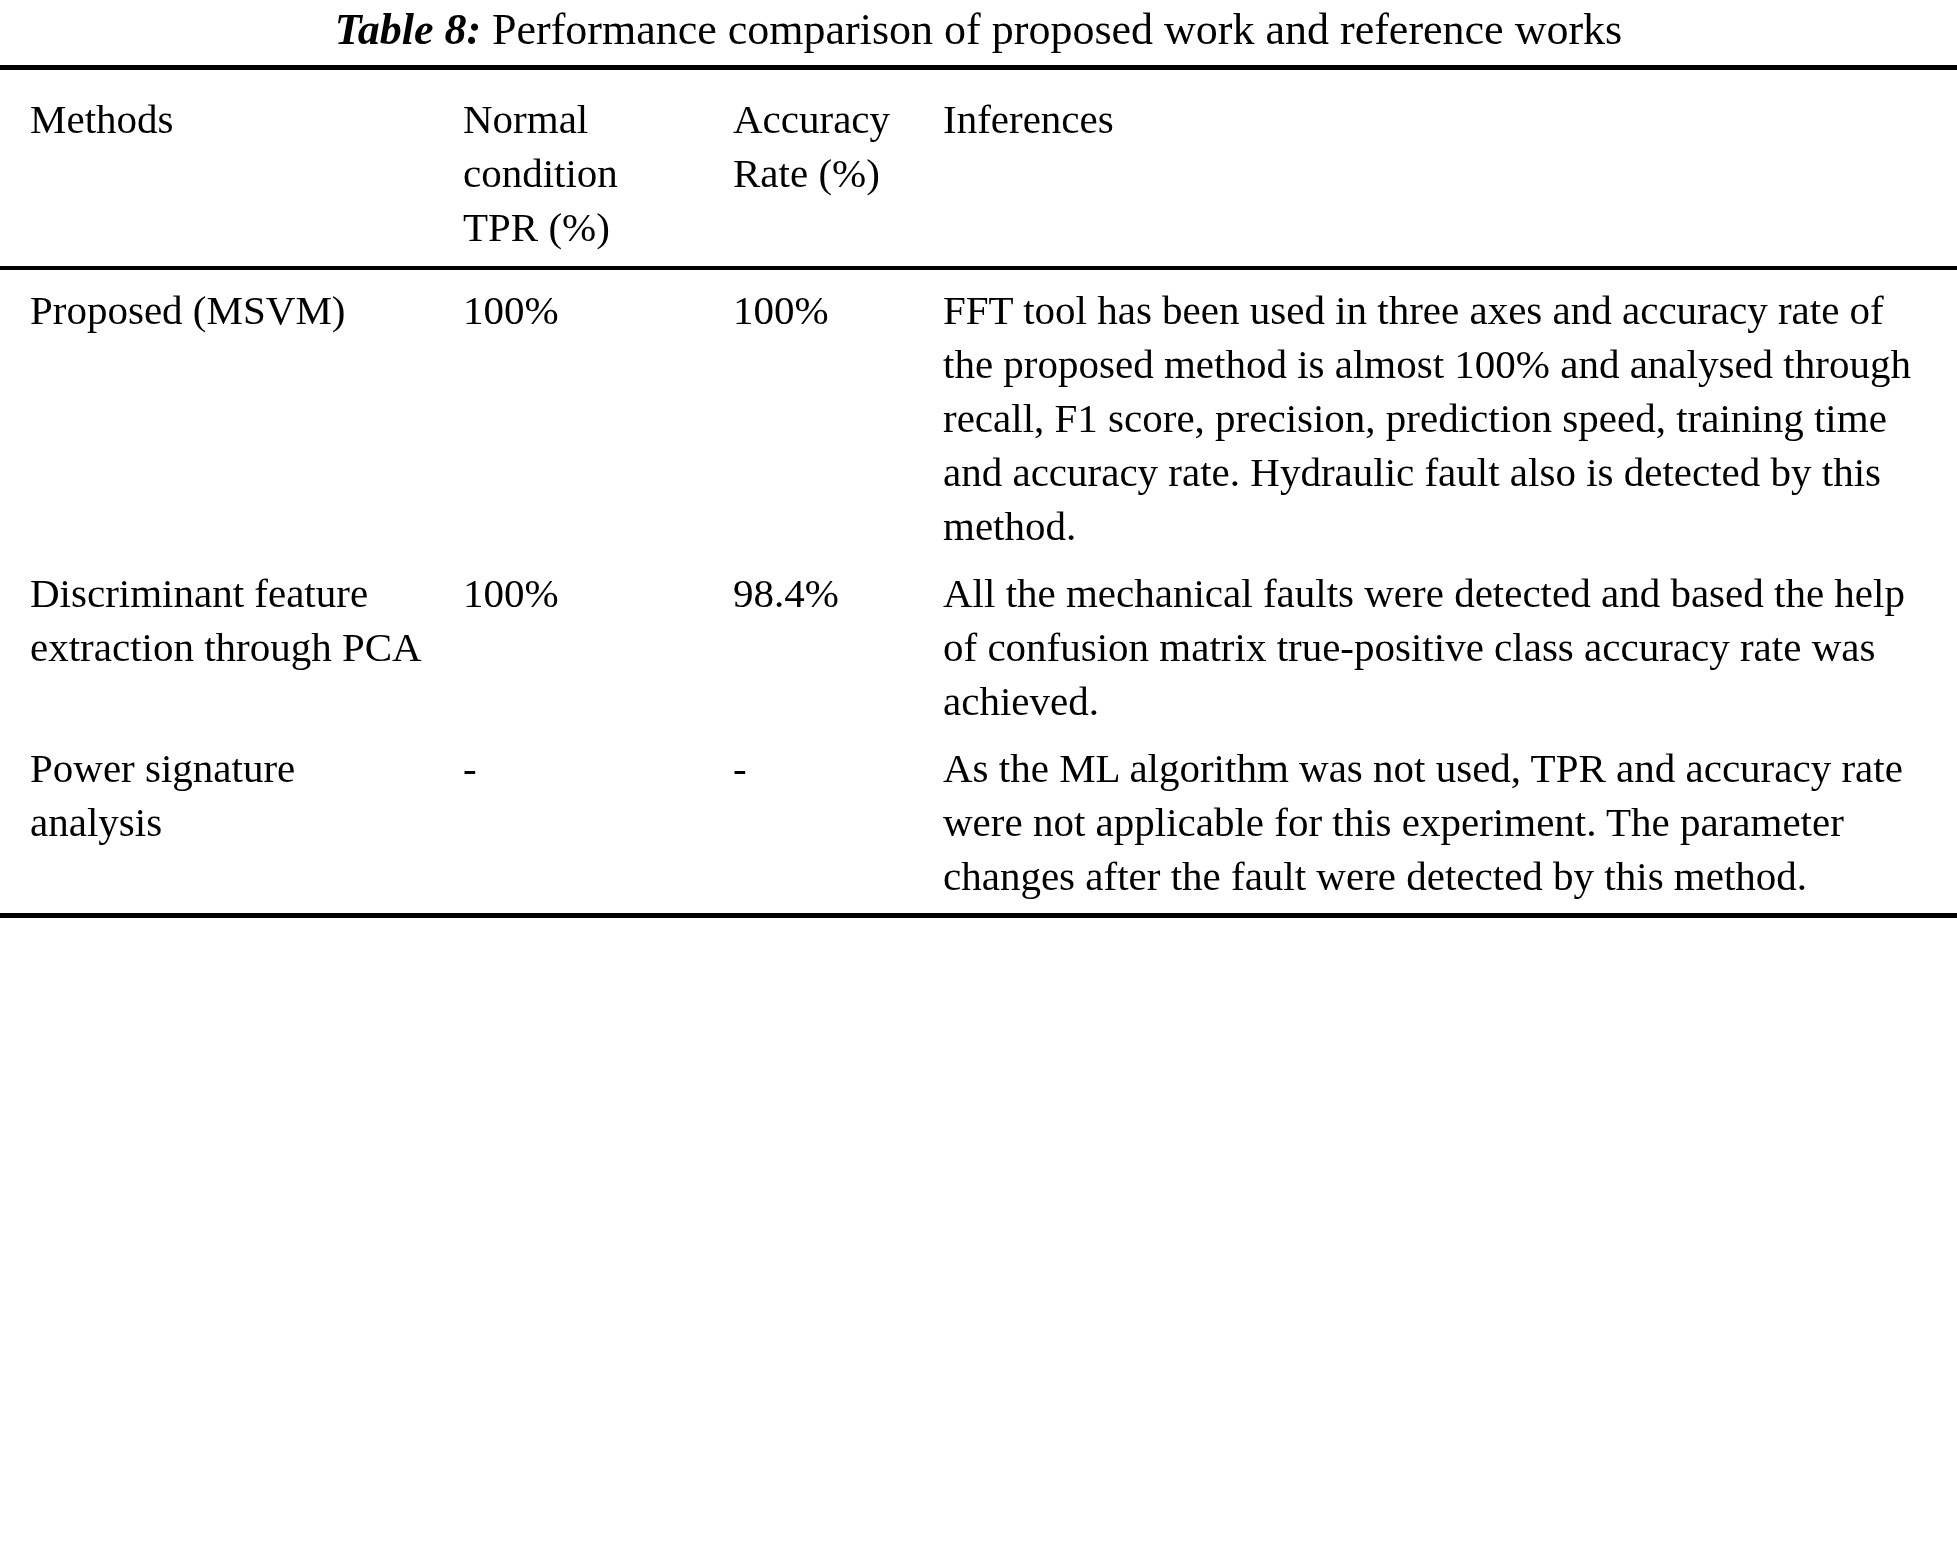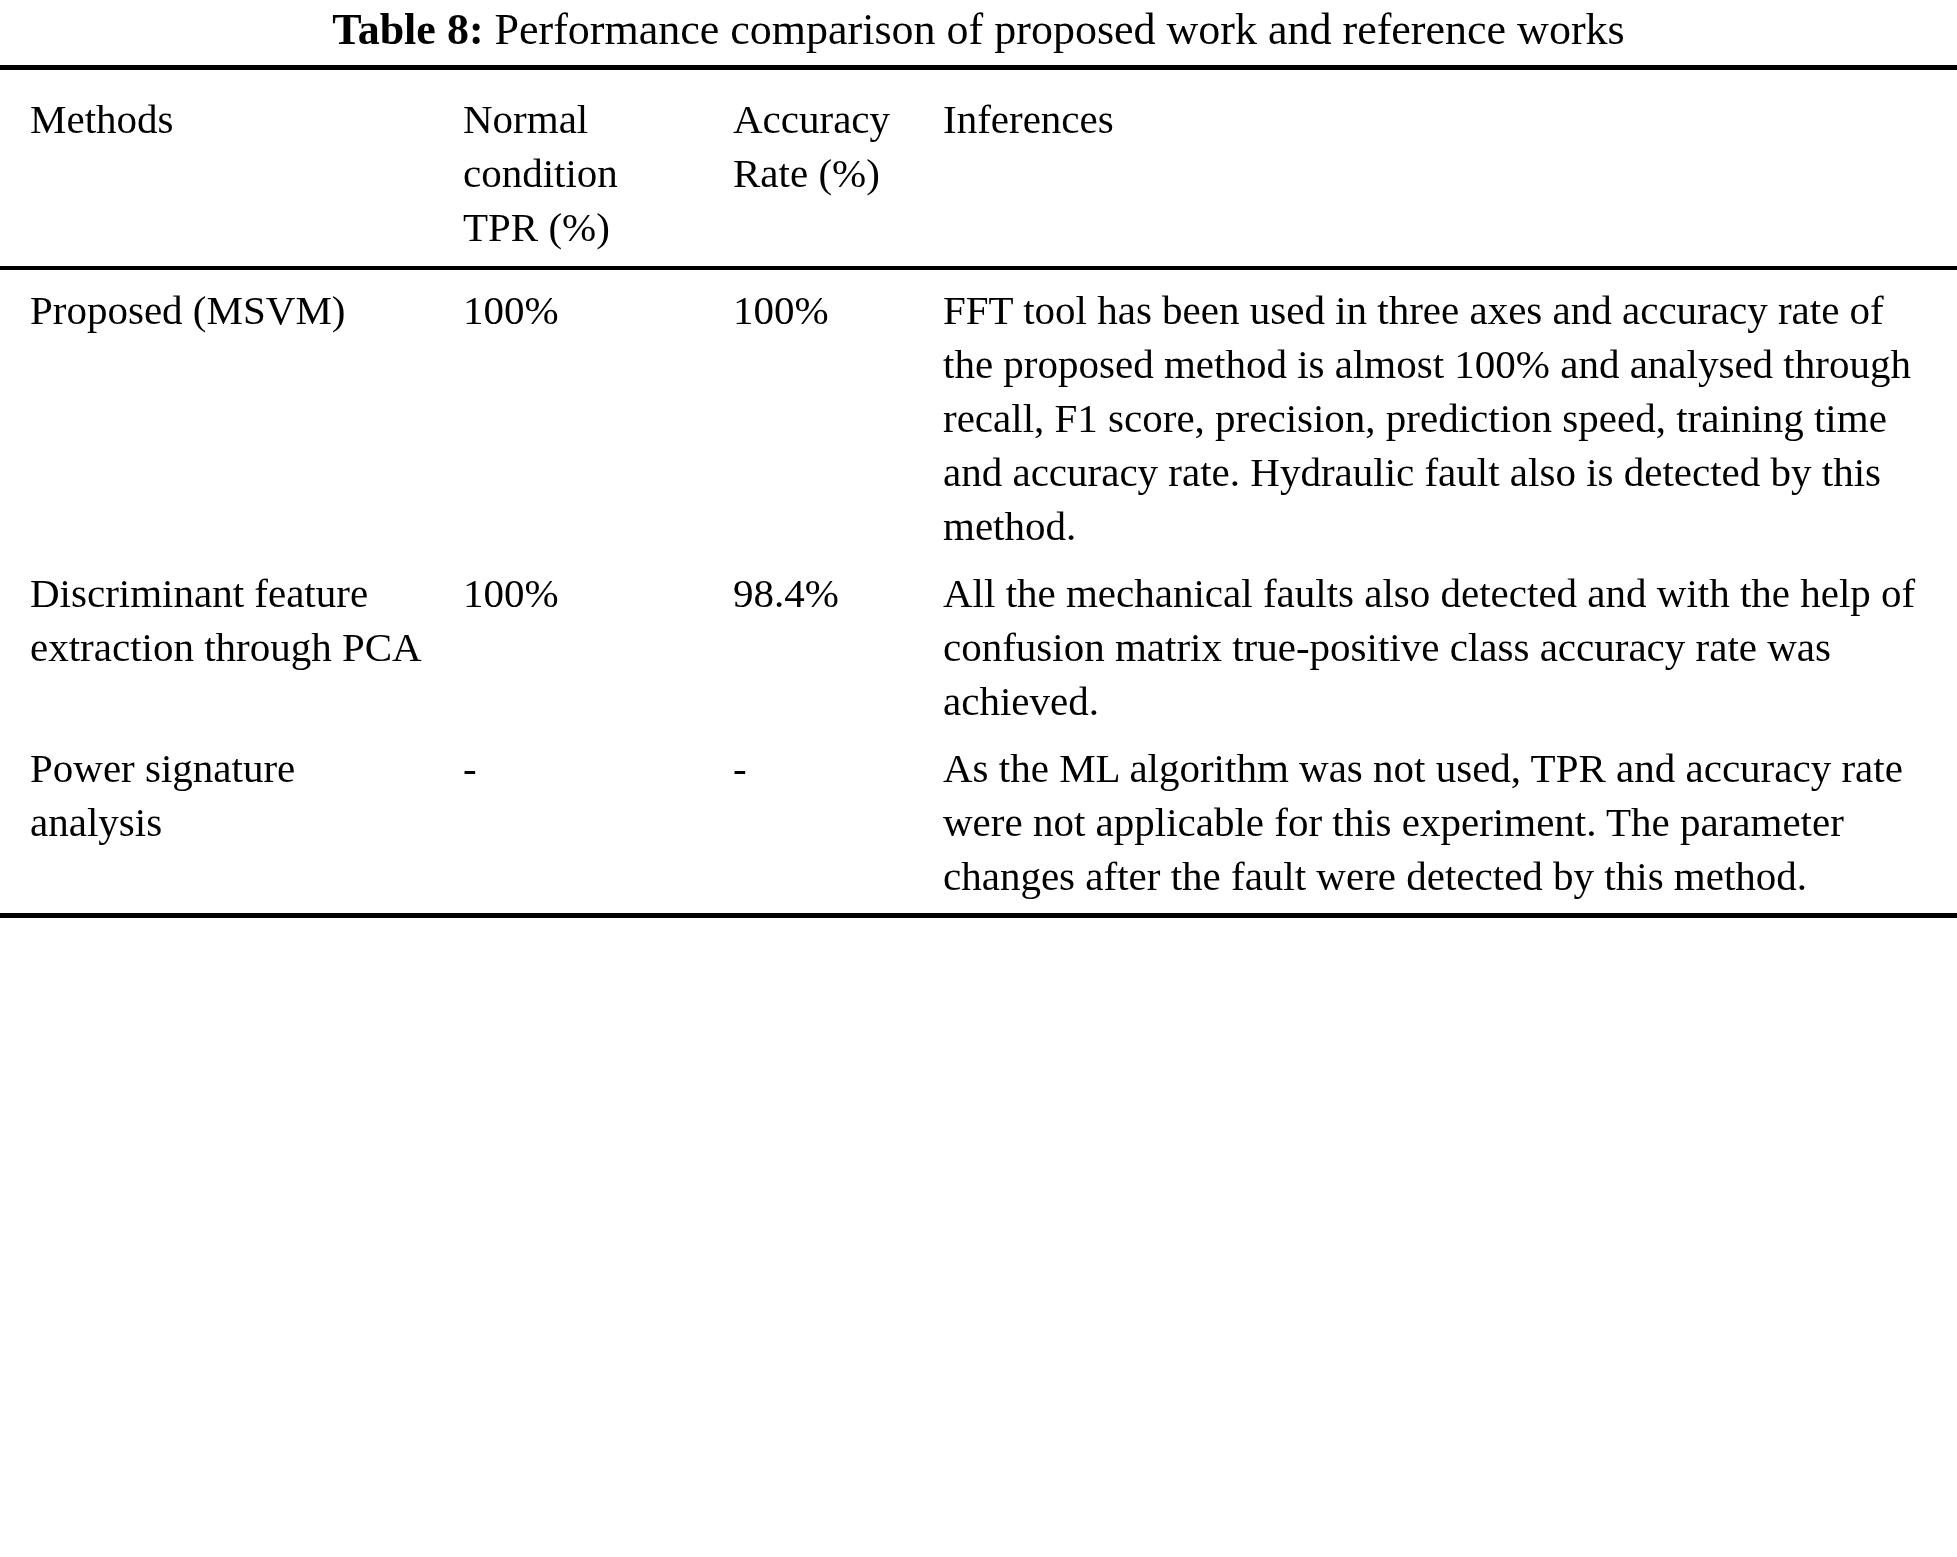--- a/index.html
+++ b/index.html
@@ -18,20 +18,21 @@
     box-sizing: border-box;
   }
   .caption {
     text-align: center;
     font-size: 44px;
     line-height: 56px;
     padding-top: 2px;
   }
   .caption .cap-label {
     font-weight: bold;
+    font-style: italic;
   }
   table.perf-table {
     border-collapse: collapse;
     table-layout: fixed;
     width: 1957px;
     margin-top: 7px;
     border-top: 5px solid #000000;
     border-bottom: 5px solid #000000;
   }
   table.perf-table thead tr {
@@ -94,21 +95,21 @@
       <tr>
         <td>Proposed (MSVM)</td>
         <td>100%</td>
         <td>100%</td>
         <td>FFT tool has been used in three axes and accuracy rate of the proposed method is almost 100% and analysed through recall, F1 score, precision, prediction speed, training time and accuracy rate. Hydraulic fault also is detected by this method.</td>
       </tr>
       <tr>
         <td>Discriminant feature extraction through PCA</td>
         <td>100%</td>
         <td>98.4%</td>
-        <td>All the mechanical faults also detected and with the help of confusion matrix true-positive class accuracy rate was achieved.</td>
+        <td>All the mechanical faults were detected and based the help of confusion matrix true-positive class accuracy rate was achieved.</td>
       </tr>
       <tr>
         <td>Power signature analysis</td>
         <td>-</td>
         <td>-</td>
         <td>As the ML algorithm was not used, TPR and accuracy rate were not applicable for this experiment. The parameter changes after the fault were detected by this method.</td>
       </tr>
     </tbody>
   </table>
 

